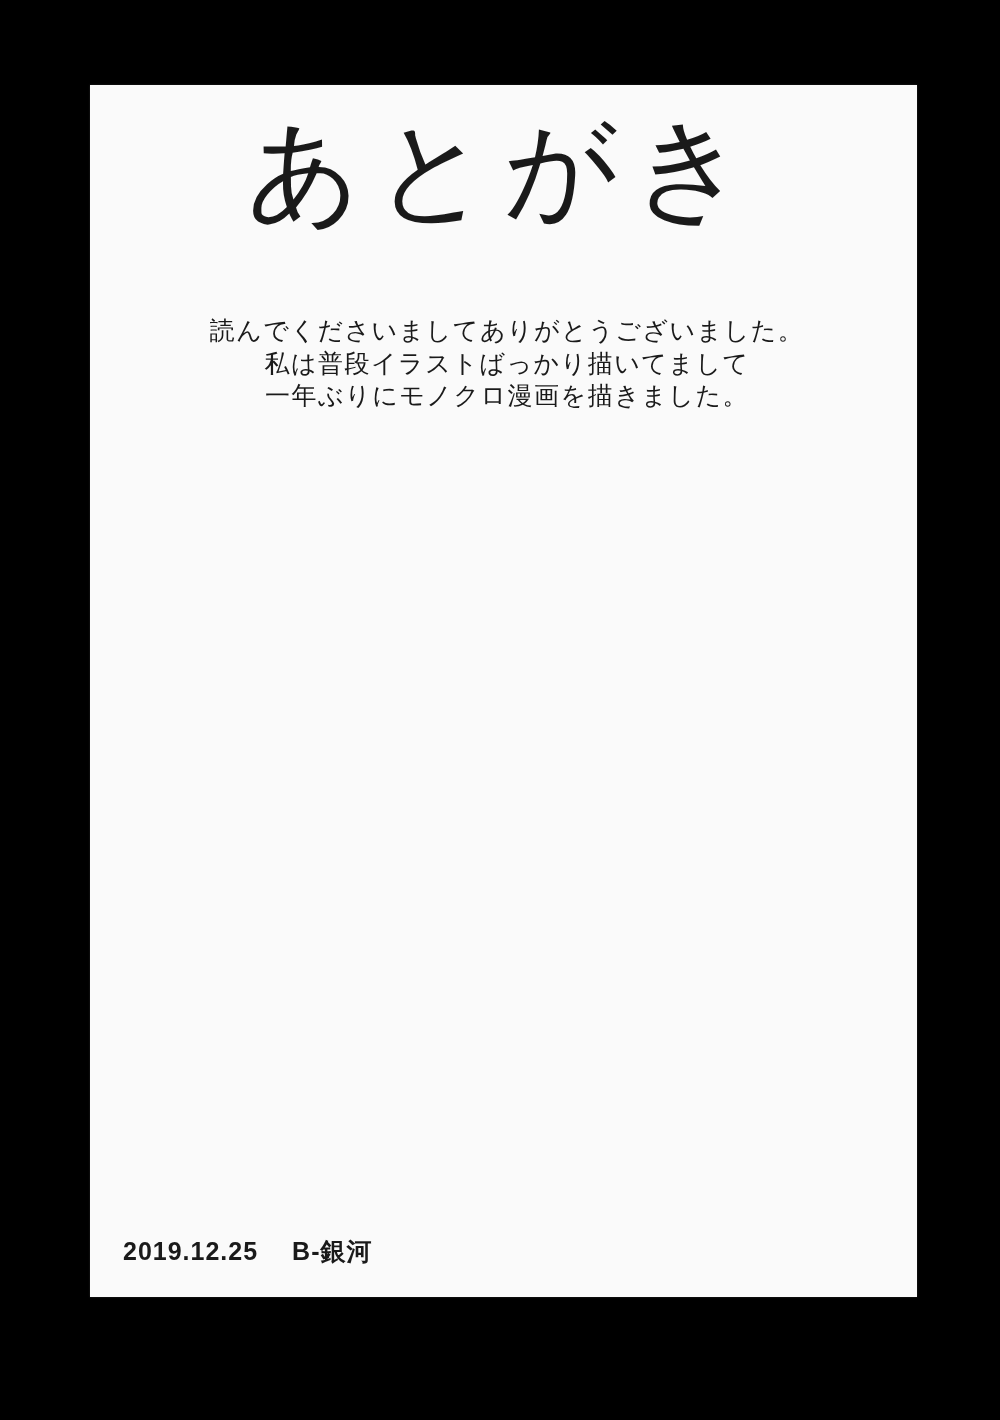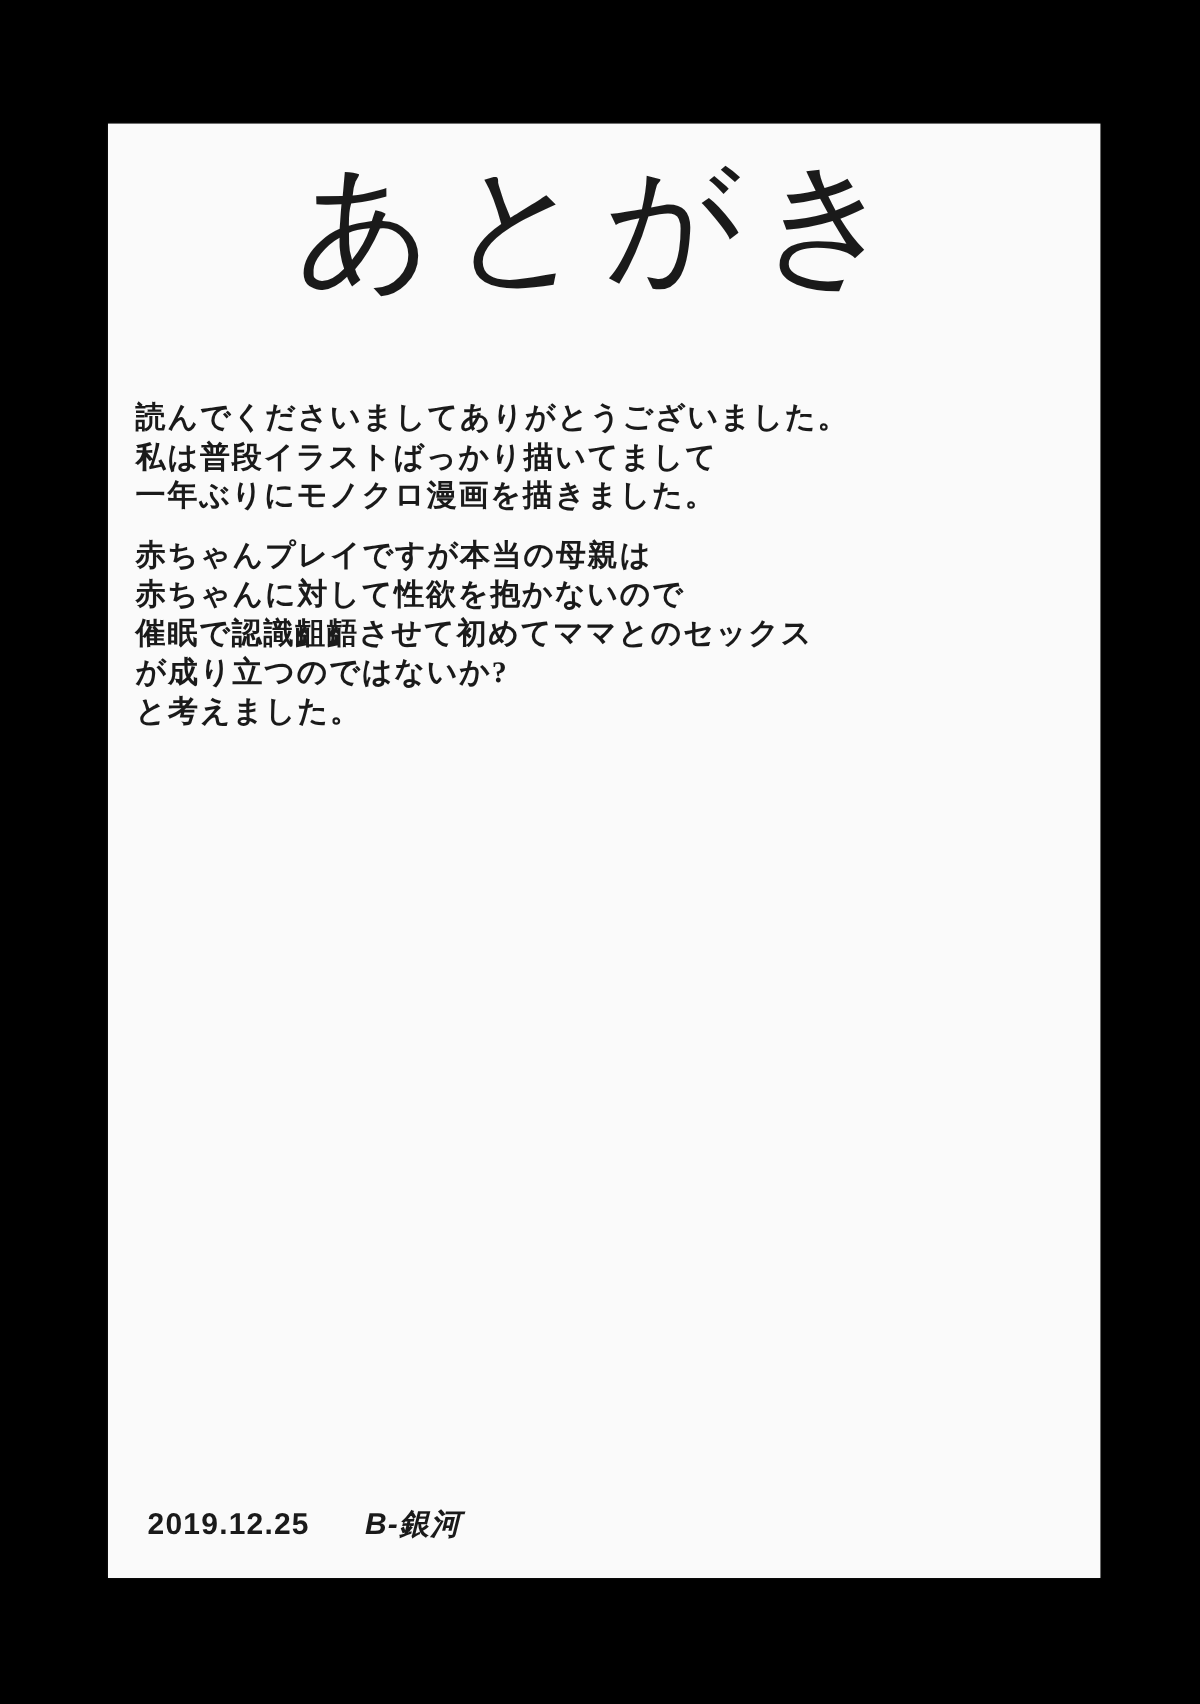--- a/index.html
+++ b/index.html
@@ -17,21 +17,21 @@
   }
   .scan-bg {
     position: relative;
     width: 1000px;
     height: 1420px;
     background: var(--background);
   }
   .paper {
     position: absolute;
     left: 90px;
-    top: 103px;
+    top: 85px;
     width: 827px;
     height: 1212px;
     background: var(--paper);
     box-shadow: 0 0 2px rgba(255,255,255,0.15);
     padding-left: 20px;
   }
   .title {
     position: absolute;
     top: 6px;
     left: 0;
@@ -49,56 +49,51 @@
     position: absolute;
     top: 230px;
     left: 23px;
     right: 16px;
     color: var(--ink);
   }
   .para {
     white-space: pre-line;
     font-size: 25px;
     line-height: 32.5px;
-    font-weight: 700;
+    font-weight: 400;
     letter-spacing: 1.5px;
     margin: 0 0 17px 0;
+    text-align: center;
   }
   .colophon {
     position: absolute;
     top: 1150px;
     left: 33px;
     color: var(--ink);
     font-family: "Liberation Sans", sans-serif;
     font-size: 25px;
     font-weight: 600;
     letter-spacing: 1px;
   }
   .colophon .circle {
-    margin-left: 38px;
-    font-style: italic;
+    margin-left: 26px;
   }
 </style>
 </head>
 <body>
 
 <div class="scan-bg">
   <div class="paper">
 
     <h1 class="title">あとがき</h1>
 
     <div class="body-text">
       <p class="para">読んでくださいましてありがとうございました。
 私は普段イラストばっかり描いてまして
 一年ぶりにモノクロ漫画を描きました。</p>
-      <p class="para">赤ちゃんプレイですが本当の母親は
-赤ちゃんに対して性欲を抱かないので
-催眠で認識齟齬させて初めてママとのセックス
-が成り立つのではないか?
-と考えました。</p>
     </div>
 
     <div class="colophon">
       <span class="date">2019.12.25</span>
       <span class="circle">B-銀河</span>
     </div>
 
   </div>
 </div>
 

